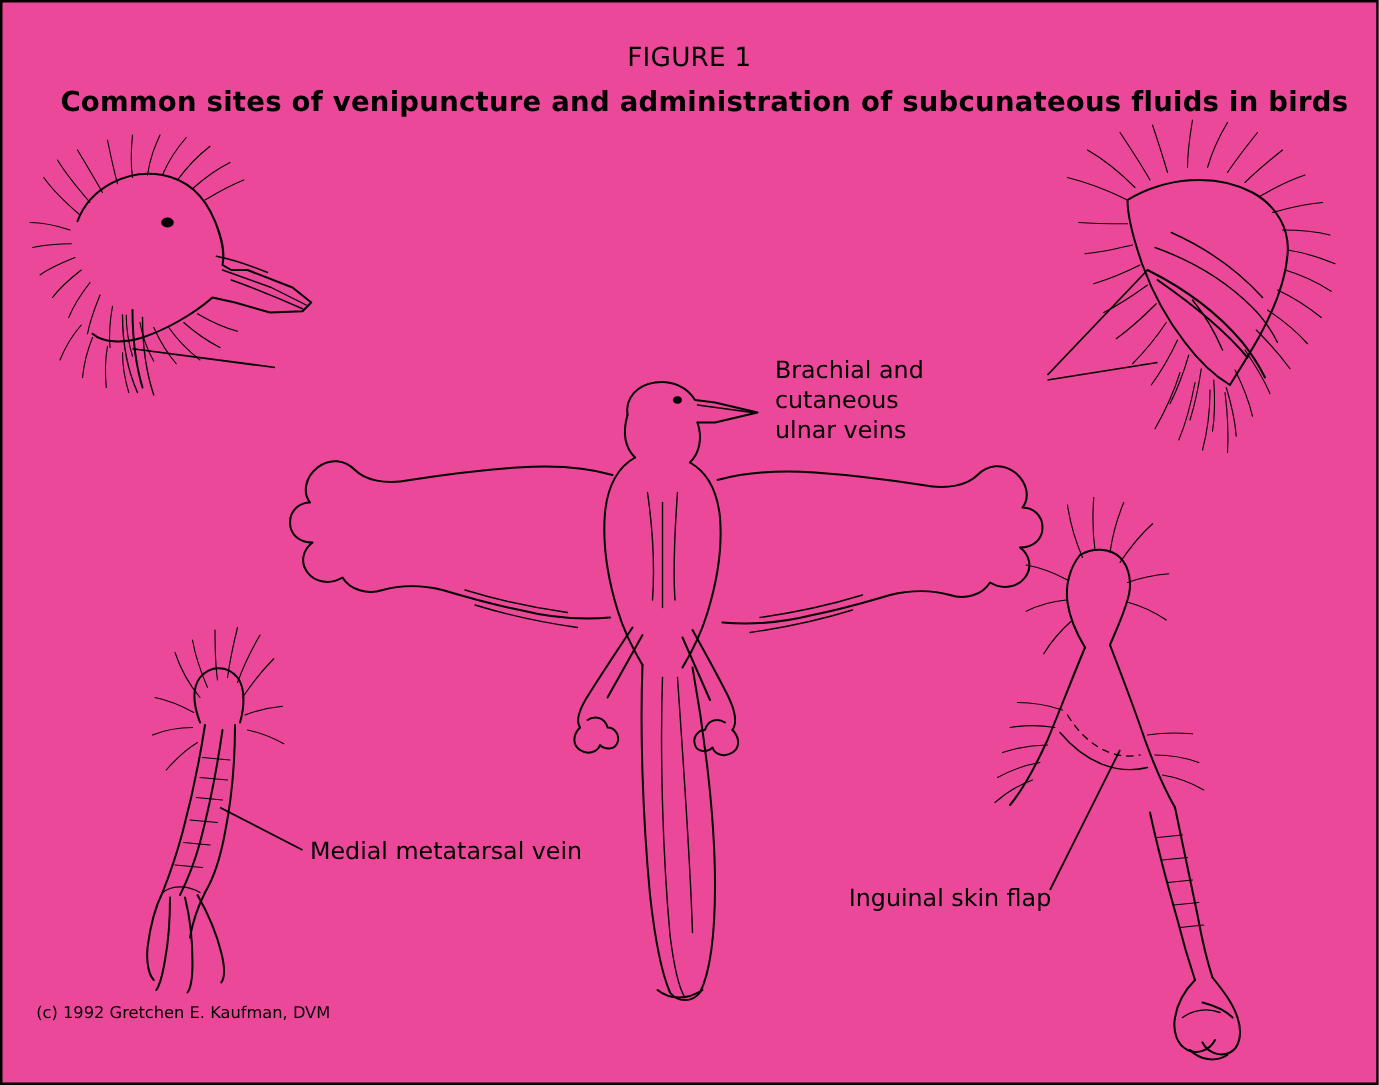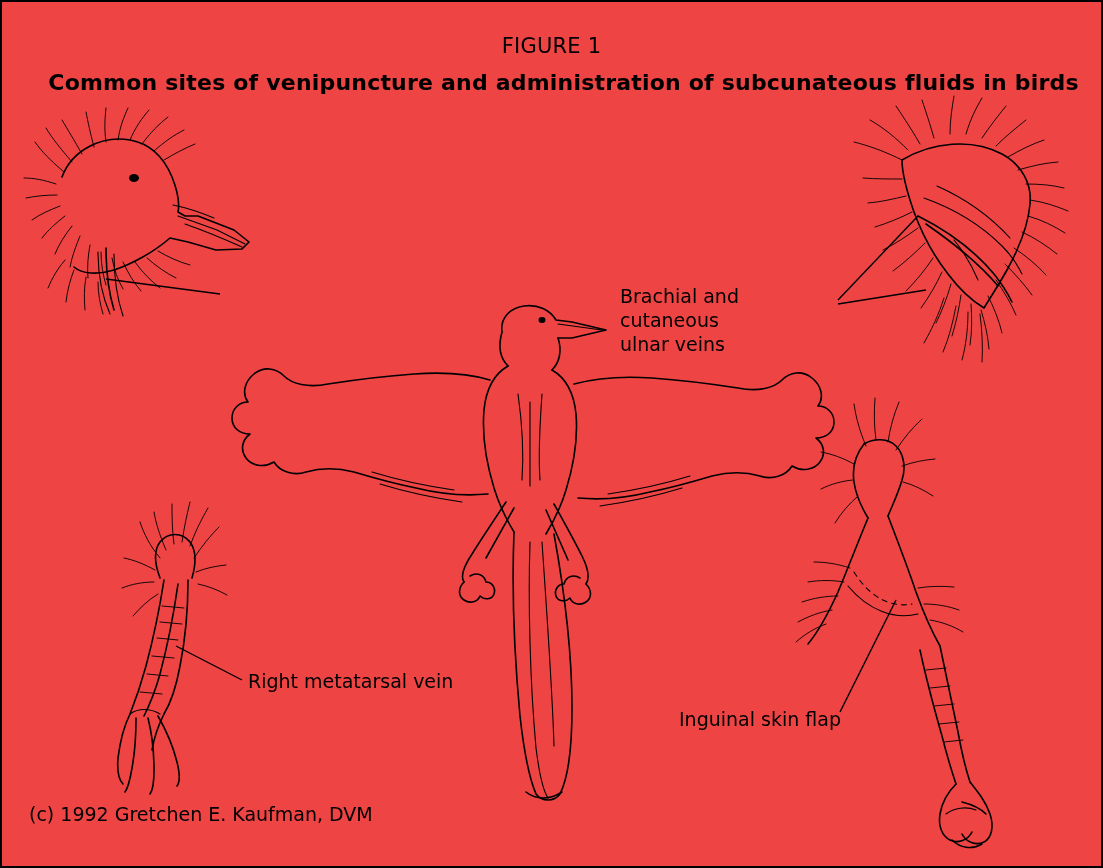--- a/index.html
+++ b/index.html
@@ -9,21 +9,21 @@
   }
   body {
     font-family: "DejaVu Sans", sans-serif;
   }
   #figure-frame {
     position: relative;
     width: 1103px;
     height: 868px;
     box-sizing: border-box;
     border: 2px solid #000000;
-    background: #ef4444;
+    background: #ec4899;
     overflow: hidden;
   }
   .fig-title {
     position: absolute;
     left: 0;
     right: 0;
     text-align: center;
     font-size: 21px;
     color: #000;
     letter-spacing: 0.2px;
@@ -46,21 +46,21 @@
     white-space: pre-line;
   }
   #label-jugular { left: 226px; top: 281px; }
   #label-brachial { left: 618px; top: 283px; width: 212px;}
   #label-metatarsal { left: 246px; top: 668px; }
   #label-inguinal { left: 677px; top: 706px; }
   #copyright {
     position: absolute;
     left: 27px;
     top: 801px;
-    font-size: 19px;
+    font-size: 13px;
     color: #000;
   }
   svg.art {
     position: absolute;
     left: 0;
     top: 0;
     width: 1103px;
     height: 868px;
     pointer-events: none;
   }
@@ -326,18 +326,18 @@
       <path class="ink-thin" d="M944 812 C952 806, 964 804, 974 808"></path>
       <path class="ink" d="M950 838 C958 846, 970 848, 980 842"></path>
 
       <path class="leader" d="M838 710 L894 598"></path>
     </g>
 
   </svg>
 
   <div class="label" id="label-brachial">Brachial and cutaneous
 ulnar veins</div>
-  <div class="label" id="label-metatarsal">Right metatarsal vein</div>
+  <div class="label" id="label-metatarsal">Medial metatarsal vein</div>
   <div class="label" id="label-inguinal">Inguinal skin flap</div>
 
   <div id="copyright">(c) 1992 Gretchen E. Kaufman, DVM</div>
 
 </div>
 
 </body></html>

